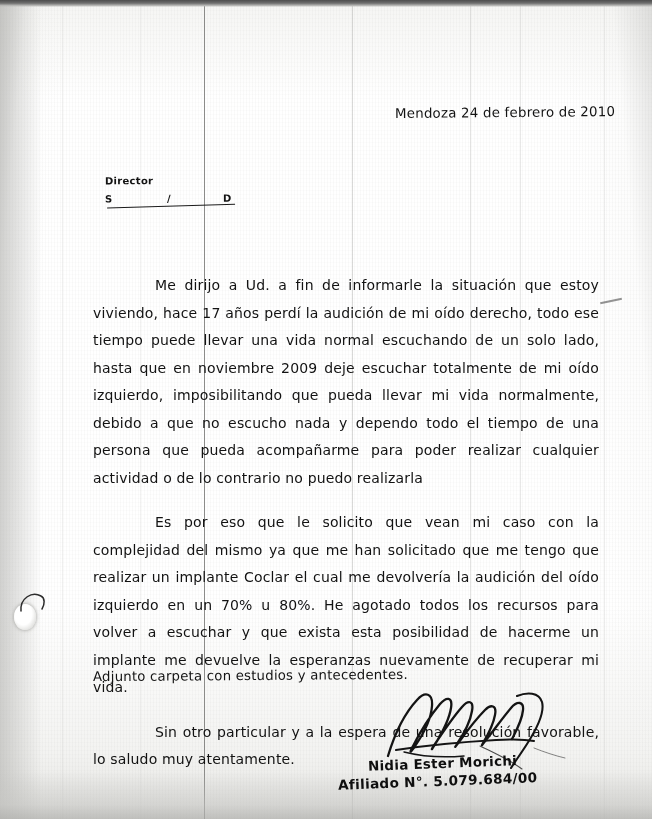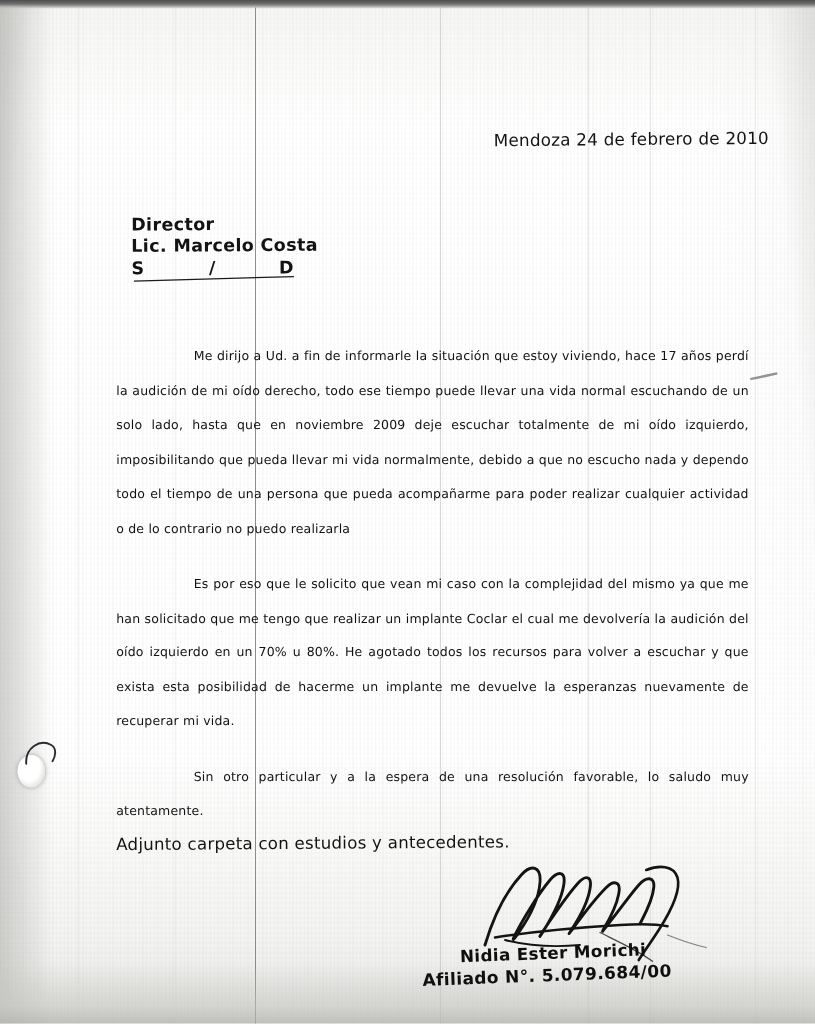--- a/index.html
+++ b/index.html
@@ -114,21 +114,21 @@
     letter-spacing: .2px;
     transform: rotate(-0.5deg);
     white-space: nowrap;
   }
 
   .addressee {
     position: absolute;
     left: 105px;
     top: 172px;
     font-weight: bold;
-    font-size: 14px;
+    font-size: 10px;
     line-height: 17px;
     letter-spacing: .3px;
     transform: rotate(-0.35deg);
   }
   .addressee div { white-space: nowrap; }
 
   .sd-row {
     position: relative;
     width: 135px;
     height: 18px;
@@ -152,21 +152,21 @@
     position: absolute;
     left: 93px;
     top: 272px;
     width: 506px;
   }
   p.para {
     margin: 0 0 17px 0;
     text-align: justify;
     text-indent: 62px;
     line-height: 27.5px;
-    font-size: 10px;
+    font-size: 14px;
     letter-spacing: .15px;
     color: #121212;
   }
   p.para:last-child { margin-bottom: 0; }
 
   .attach-line {
     position: absolute;
     left: 93px;
     top: 668px;
     font-size: 13.3px;
@@ -239,21 +239,20 @@
     <path d="M3 22 C2 9, 14 2, 23 7 C27 9, 27 15, 24 20" fill="none" stroke="#2b2b2b" stroke-width="1.5" stroke-linecap="round"></path>
   </svg>
   <div class="stray-tick"></div>
 
   <div class="sheet typed">
 
     <div class="date-line">Mendoza 24 de febrero de 2010</div>
 
     <div class="addressee">
       <div>Director</div>
-      <div>Lic. Marcelo Costa</div>
       <div class="sd-row">
         <span class="s-mark">S</span>
         <span class="slash">/</span>
         <span class="d-mark">D</span>
         <span class="sd-rule"></span>
       </div>
     </div>
 
     <div class="body-block">
       <p class="para">Me dirijo a Ud. a fin de informarle la situación que estoy viviendo, hace 17 años perdí la audición de mi oído derecho, todo ese tiempo puede llevar una vida normal escuchando de un solo lado, hasta que en noviembre 2009 deje escuchar totalmente de mi oído izquierdo, imposibilitando que pueda llevar mi vida normalmente, debido a que no escucho nada y dependo todo el tiempo de una persona que pueda acompañarme para poder realizar cualquier actividad o de lo contrario no puedo realizarla</p>

